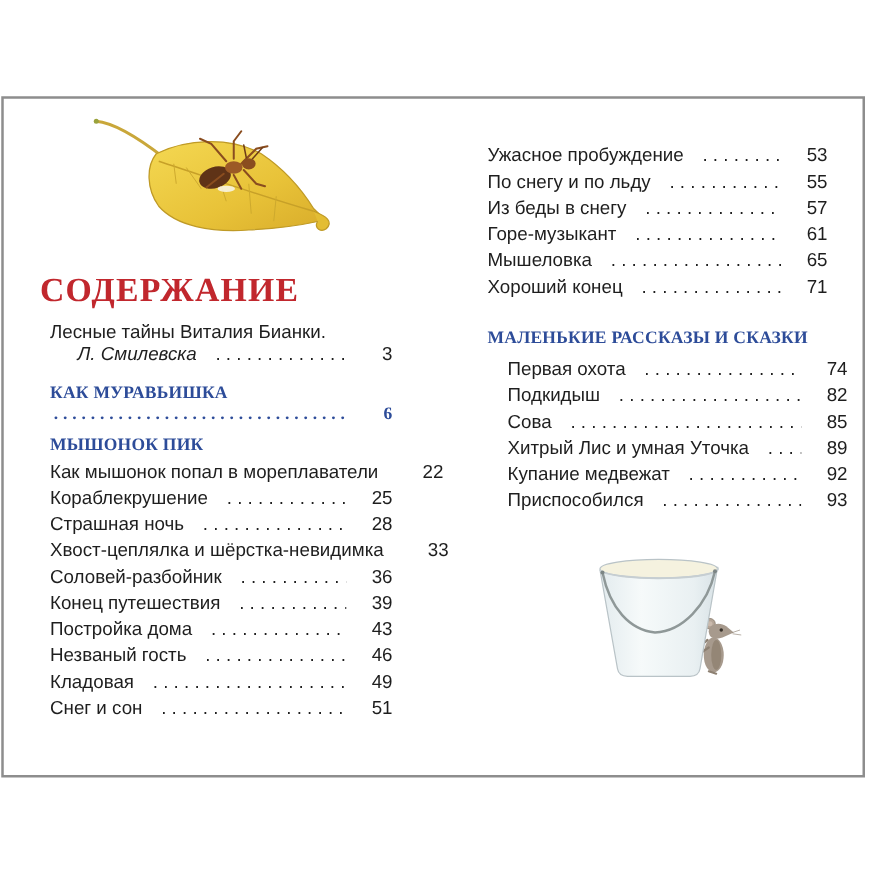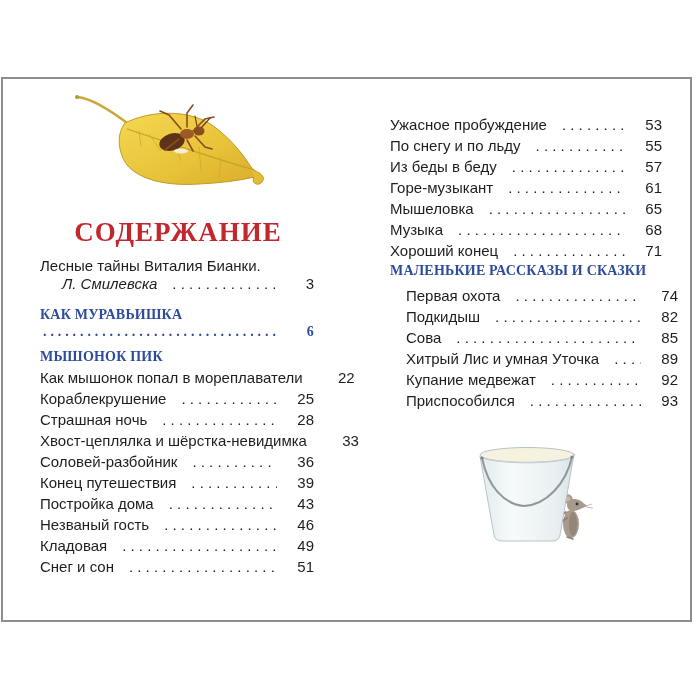--- a/index.html
+++ b/index.html
@@ -6,21 +6,21 @@
   html,body { width:700px; height:700px; background:#ffffff; overflow:hidden;
               font-family:"Liberation Sans", sans-serif; }
   .page { position:absolute; left:1px; top:77px; width:691px; height:545px;
           border:2px solid #8d8d8d; background:#ffffff; }
 
   
   .leaf-illo   { position:absolute; left:66px;  top:10px;  width:200px; height:100px; }
   .bucket-illo { position:absolute; left:471px; top:363px; width:125px; height:110px; }
 
   
-  .toc-title { position:absolute; left:29px; top:138px; width:292px; text-align:center;
+  .toc-title { position:absolute; left:29px; top:138px; width:292px; text-align:left;
                font-family:"Liberation Serif", serif; font-weight:bold; font-size:27px;
                letter-spacing:1px; color:#c1272d; }
 
   
   .col { position:absolute; font-size:15px; color:#1e1e1e; }
   .col-left  { left:37px;  width:274px; }
   .col-right { left:387px; width:272px; }
 
   .row { display:flex; align-items:flex-start; height:21px; line-height:21px;gap:12px; }
   .row .lbl { white-space:nowrap; }
@@ -163,38 +163,33 @@
           <span class="lbl">Ужасное пробуждение</span>
           <span class="dots"></span>
           <span class="pg">53</span>
         </div>
       <div class="row">
           <span class="lbl">По снегу и по льду</span>
           <span class="dots"></span>
           <span class="pg">55</span>
         </div>
       <div class="row">
-          <span class="lbl">Из беды в беду</span>
+          <span class="lbl">Из беды в снегу</span>
           <span class="dots"></span>
           <span class="pg">57</span>
         </div>
       <div class="row">
           <span class="lbl">Горе-музыкант</span>
           <span class="dots"></span>
           <span class="pg">61</span>
         </div>
       <div class="row">
           <span class="lbl">Мышеловка</span>
           <span class="dots"></span>
           <span class="pg">65</span>
-        </div>
-      <div class="row">
-          <span class="lbl">Музыка</span>
-          <span class="dots"></span>
-          <span class="pg">68</span>
         </div>
       <div class="row">
           <span class="lbl">Хороший конец</span>
           <span class="dots"></span>
           <span class="pg">71</span>
         </div>
     </div>
 
     <div class="h-stories sec-heading">МАЛЕНЬКИЕ РАССКАЗЫ И СКАЗКИ</div>
 

